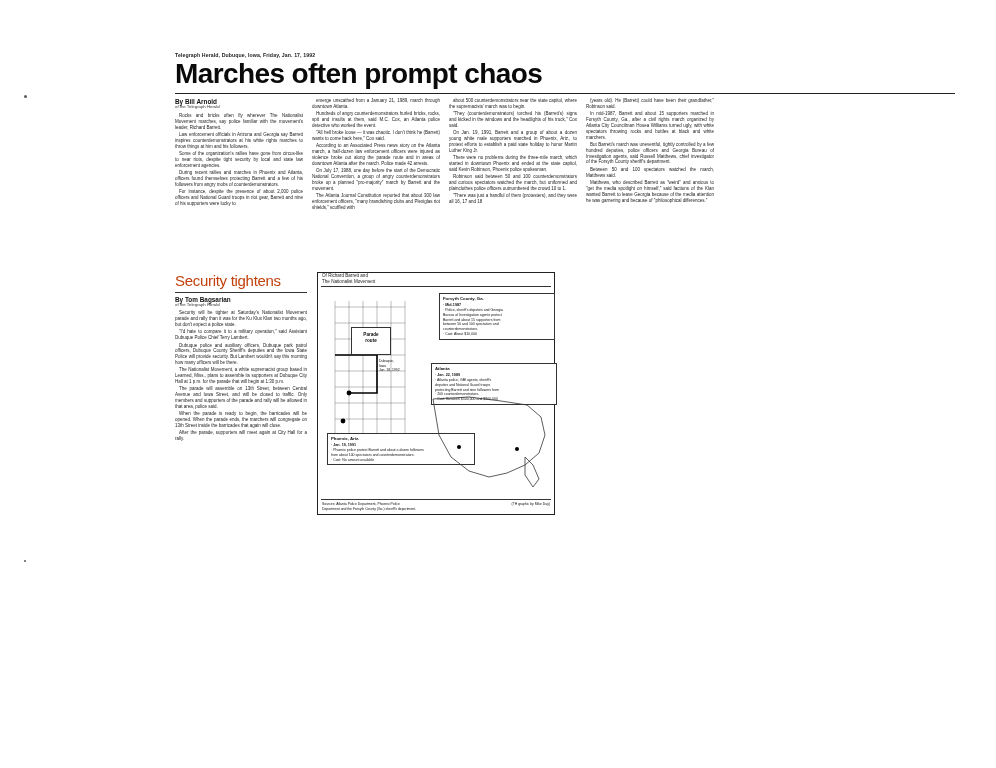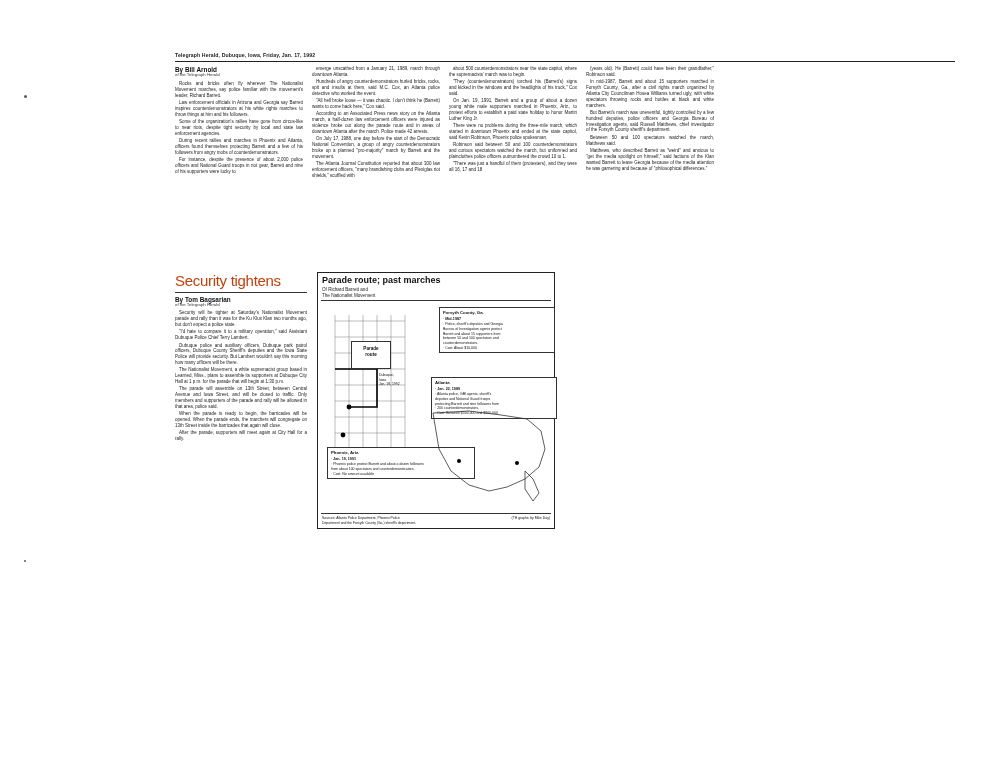--- a/index.html
+++ b/index.html
@@ -178,20 +178,21 @@
 </head>
 <body>
 
 <div class="page">
 
   <div class="scan-dot" style="left:24px; top:95px;"></div>
   <div class="scan-dot" style="left:24px; top:560px; width:2px; height:2px;"></div>
 
   <div class="newspaper">
     <div class="slug">Telegraph Herald, Dubuque, Iowa, Friday, Jan. 17, 1992</div>
+    <h1 class="headline">Marches often prompt chaos</h1>
     <div class="rule-top"></div>
 
     <div class="cols">
       <div class="col">
         <div class="byline-block">
           <div class="byline">By Bill Arnold</div>
           <div class="byline-sub">of the Telegraph Herald</div>
         </div>
         <p>Rocks and bricks often fly wherever The Nationalist Movement marches, say police familiar with the movement's leader, Richard Barrett.</p>
         <p>Law enforcement officials in Arizona and Georgia say Barrett inspires counterdemonstrators at his white rights marches to throw things at him and his followers.</p>
@@ -236,21 +237,20 @@
         <p>"I'd hate to compare it to a military operation," said Assistant Dubuque Police Chief Terry Lambert.</p>
         <p>Dubuque police and auxiliary officers, Dubuque park patrol officers, Dubuque County Sheriff's deputies and the Iowa State Police will provide security. But Lambert wouldn't say this morning how many officers will be there.</p>
         <p>The Nationalist Movement, a white supremacist group based in Learned, Miss., plans to assemble its supporters at Dubuque City Hall at 1 p.m. for the parade that will begin at 1:30 p.m.</p>
         <p>The parade will assemble on 13th Street, between Central Avenue and Iowa Street, and will be closed to traffic. Only members and supporters of the parade and rally will be allowed in that area, police said.</p>
         <p>When the parade is ready to begin, the barricades will be opened. When the parade ends, the marchers will congregate on 13th Street inside the barricades that again will close.</p>
         <p>After the parade, supporters will meet again at City Hall for a rally.</p>
       </div>
     </div>
 
     <div class="graphic">
-      <div class="graphic-title">Parade route; past marches</div>
       <div class="graphic-sub">Of Richard Barrett and<br>The Nationalist Movement</div>
 
       <div class="graphic-inner">
 
         <svg class="map-shape" viewBox="0 0 108 170">
           <g class="grid-lines">
             <line x1="6" y1="8" x2="6" y2="150"></line>
             <line x1="20" y1="8" x2="20" y2="150"></line>
             <line x1="34" y1="8" x2="34" y2="150"></line>
             <line x1="48" y1="8" x2="48" y2="150"></line>

